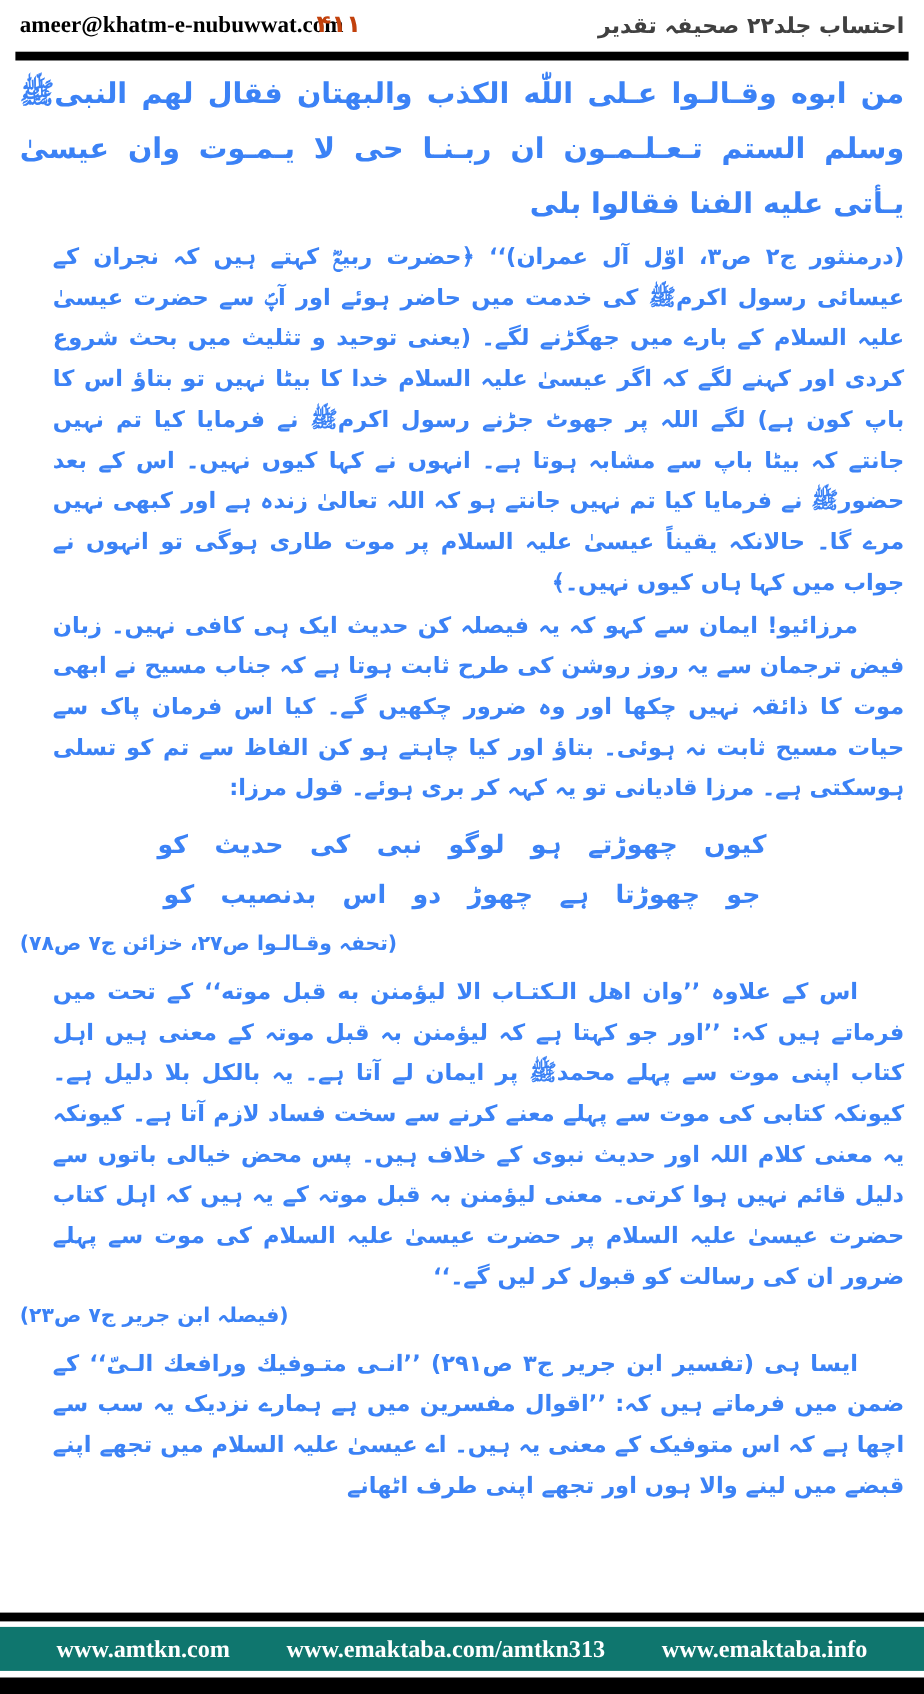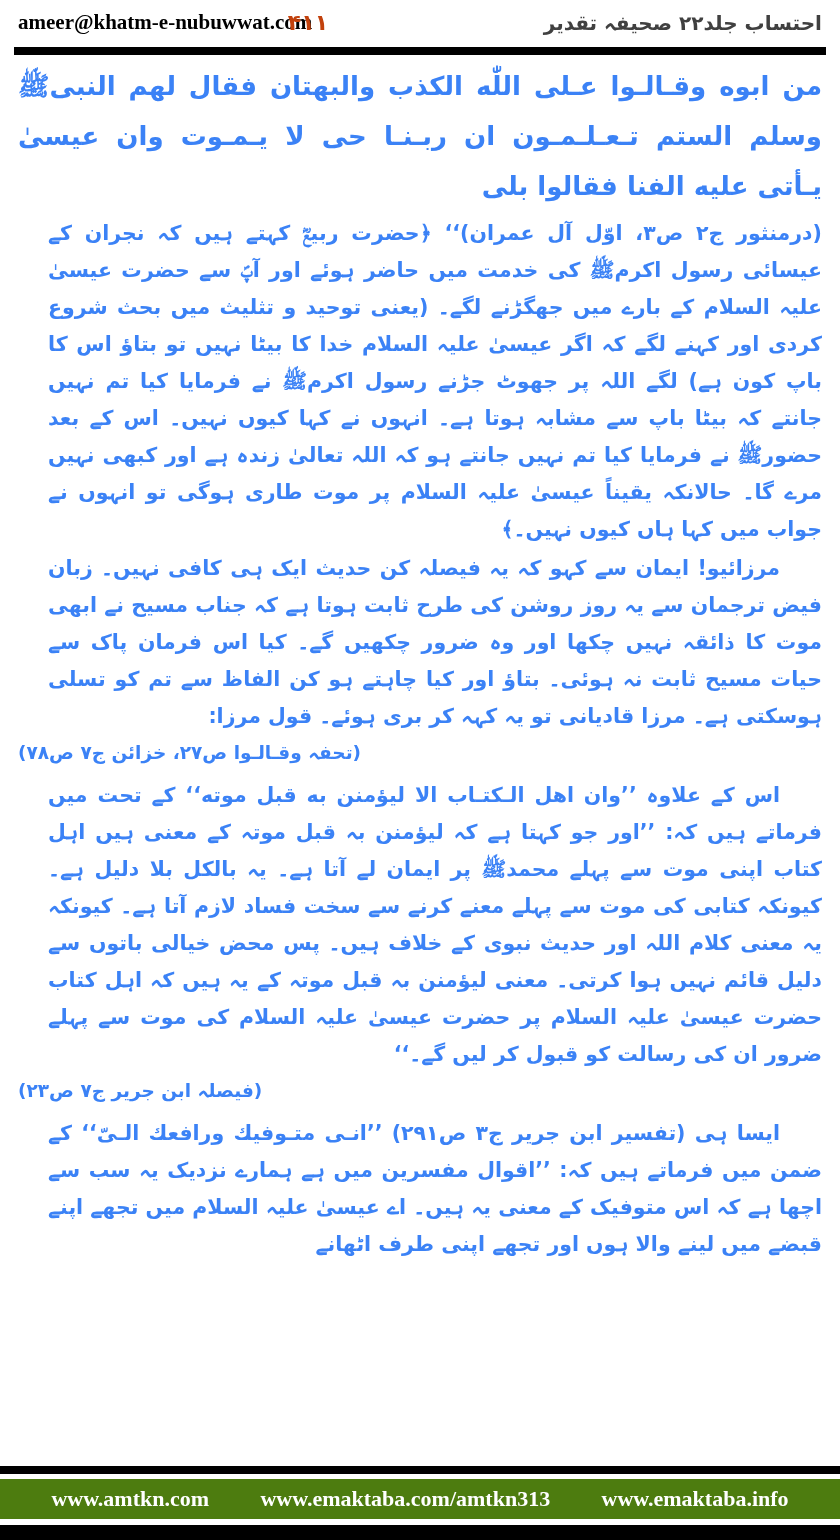--- a/index.html
+++ b/index.html
@@ -46,21 +46,21 @@
     line-height:46px; word-spacing:16px;
   }
   .ref-line {
     direction:rtl; text-align:left; font-size:18.5px; font-weight:bold;
     line-height:32px; margin:2px 0 8px 0;
   }
   
   .footer { margin-top:auto; margin-left:-14px; margin-right:-14px; }
   .footer .rule-thick { margin-bottom:5px; }
   .footer-bar {
-    background:#4d7c0f; color:#fff; height:40px;
+    background:#0f766e; color:#fff; height:40px;
     display:flex; align-items:center; justify-content:space-evenly;
     font-family:"Liberation Serif", serif; font-weight:bold; font-size:22px;
     direction:ltr;
   }
   .footer-link { white-space:nowrap; }
   .bottom-strip { height:15px; background:#000; margin-top:6px; }
 </style>
 </head>
 <body>
 
@@ -71,20 +71,24 @@
     <span class="hdr-page-no">۴۱۱</span>
     <span class="hdr-title">احتساب جلد۲۲ صحیفہ تقدیر</span>
   </div>
   <div class="rule-thick"></div>
 
   <div class="content">
     <div class="arabic-quote">من ابوه وقـالـوا عـلی اللّٰه الکذب والبهتان فقال لهم النبیﷺ وسلم الستم تـعـلـمـون ان ربـنـا حی لا یـمـوت وان عیسیٰ یـأتی علیه الفنا فقالوا بلی</div>
     <div class="para">(درمنثور ج۲ ص۳، اوّل آل عمران)‘‘ ﴿حضرت ربیعؓ کہتے ہیں کہ نجران کے عیسائی رسول اکرمﷺ کی خدمت میں حاضر ہوئے اور آپؐ سے حضرت عیسیٰ علیہ السلام کے بارے میں جھگڑنے لگے۔ (یعنی توحید و تثلیث میں بحث شروع کردی اور کہنے لگے کہ اگر عیسیٰ علیہ السلام خدا کا بیٹا نہیں تو بتاؤ اس کا باپ کون ہے) لگے اللہ پر جھوٹ جڑنے رسول اکرمﷺ نے فرمایا کیا تم نہیں جانتے کہ بیٹا باپ سے مشابہ ہوتا ہے۔ انہوں نے کہا کیوں نہیں۔ اس کے بعد حضورﷺ نے فرمایا کیا تم نہیں جانتے ہو کہ اللہ تعالیٰ زندہ ہے اور کبھی نہیں مرے گا۔ حالانکہ یقیناً عیسیٰ علیہ السلام پر موت طاری ہوگی تو انہوں نے جواب میں کہا ہاں کیوں نہیں۔﴾</div>
     <div class="para indent">مرزائیو! ایمان سے کہو کہ یہ فیصلہ کن حدیث ایک ہی کافی نہیں۔ زبان فیض ترجمان سے یہ روز روشن کی طرح ثابت ہوتا ہے کہ جناب مسیح نے ابھی موت کا ذائقہ نہیں چکھا اور وہ ضرور چکھیں گے۔ کیا اس فرمان پاک سے حیات مسیح ثابت نہ ہوئی۔ بتاؤ اور کیا چاہتے ہو کن الفاظ سے تم کو تسلی ہوسکتی ہے۔ مرزا قادیانی تو یہ کہہ کر بری ہوئے۔ قول مرزا:</div>
 
+    <div class="verse-block">
+      <div class="verse-line">کیوں چھوڑتے ہو لوگو نبی کی حدیث کو</div>
+      <div class="verse-line">جو چھوڑتا ہے چھوڑ دو اس بدنصیب کو</div>
+    </div>
     <div class="ref-line">(تحفہ وقـالـوا ص۲۷، خزائن ج۷ ص۷۸)</div>
 
     <div class="para indent">اس کے علاوہ ’’وان اهل الـکتـاب الا لیؤمنن به قبل موته‘‘ کے تحت میں فرماتے ہیں کہ: ’’اور جو کہتا ہے کہ لیؤمنن بہ قبل موتہ کے معنی ہیں اہل کتاب اپنی موت سے پہلے محمدﷺ پر ایمان لے آتا ہے۔ یہ بالکل بلا دلیل ہے۔ کیونکہ کتابی کی موت سے پہلے معنے کرنے سے سخت فساد لازم آتا ہے۔ کیونکہ یہ معنی کلام اللہ اور حدیث نبوی کے خلاف ہیں۔ پس محض خیالی باتوں سے دلیل قائم نہیں ہوا کرتی۔ معنی لیؤمنن بہ قبل موتہ کے یہ ہیں کہ اہل کتاب حضرت عیسیٰ علیہ السلام پر حضرت عیسیٰ علیہ السلام کی موت سے پہلے ضرور ان کی رسالت کو قبول کر لیں گے۔‘‘</div>
     <div class="ref-line">(فیصلہ ابن جریر ج۷ ص۲۳)</div>
 
     <div class="para indent">ایسا ہی (تفسیر ابن جریر ج۳ ص۲۹۱) ’’انـی متـوفیك ورافعك الـیّ‘‘ کے ضمن میں فرماتے ہیں کہ: ’’اقوال مفسرین میں ہے ہمارے نزدیک یہ سب سے اچھا ہے کہ اس متوفیک کے معنی یہ ہیں۔ اے عیسیٰ علیہ السلام میں تجھے اپنے قبضے میں لینے والا ہوں اور تجھے اپنی طرف اٹھانے</div>
   </div>
 
   <div class="footer">
     <div class="rule-thick"></div>

